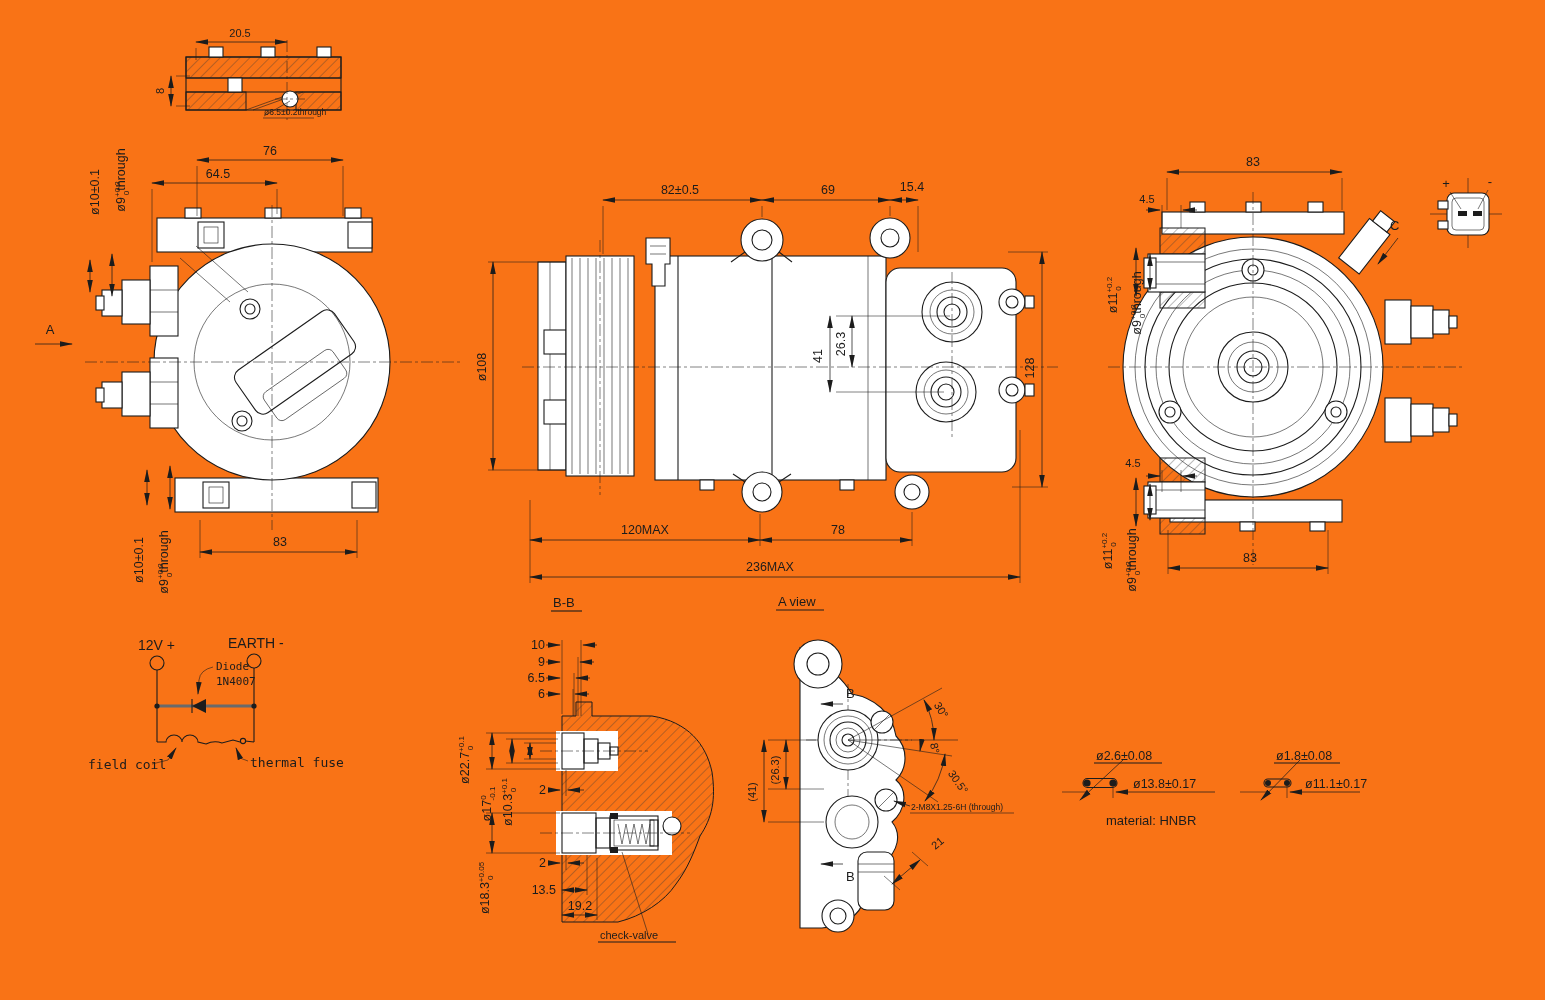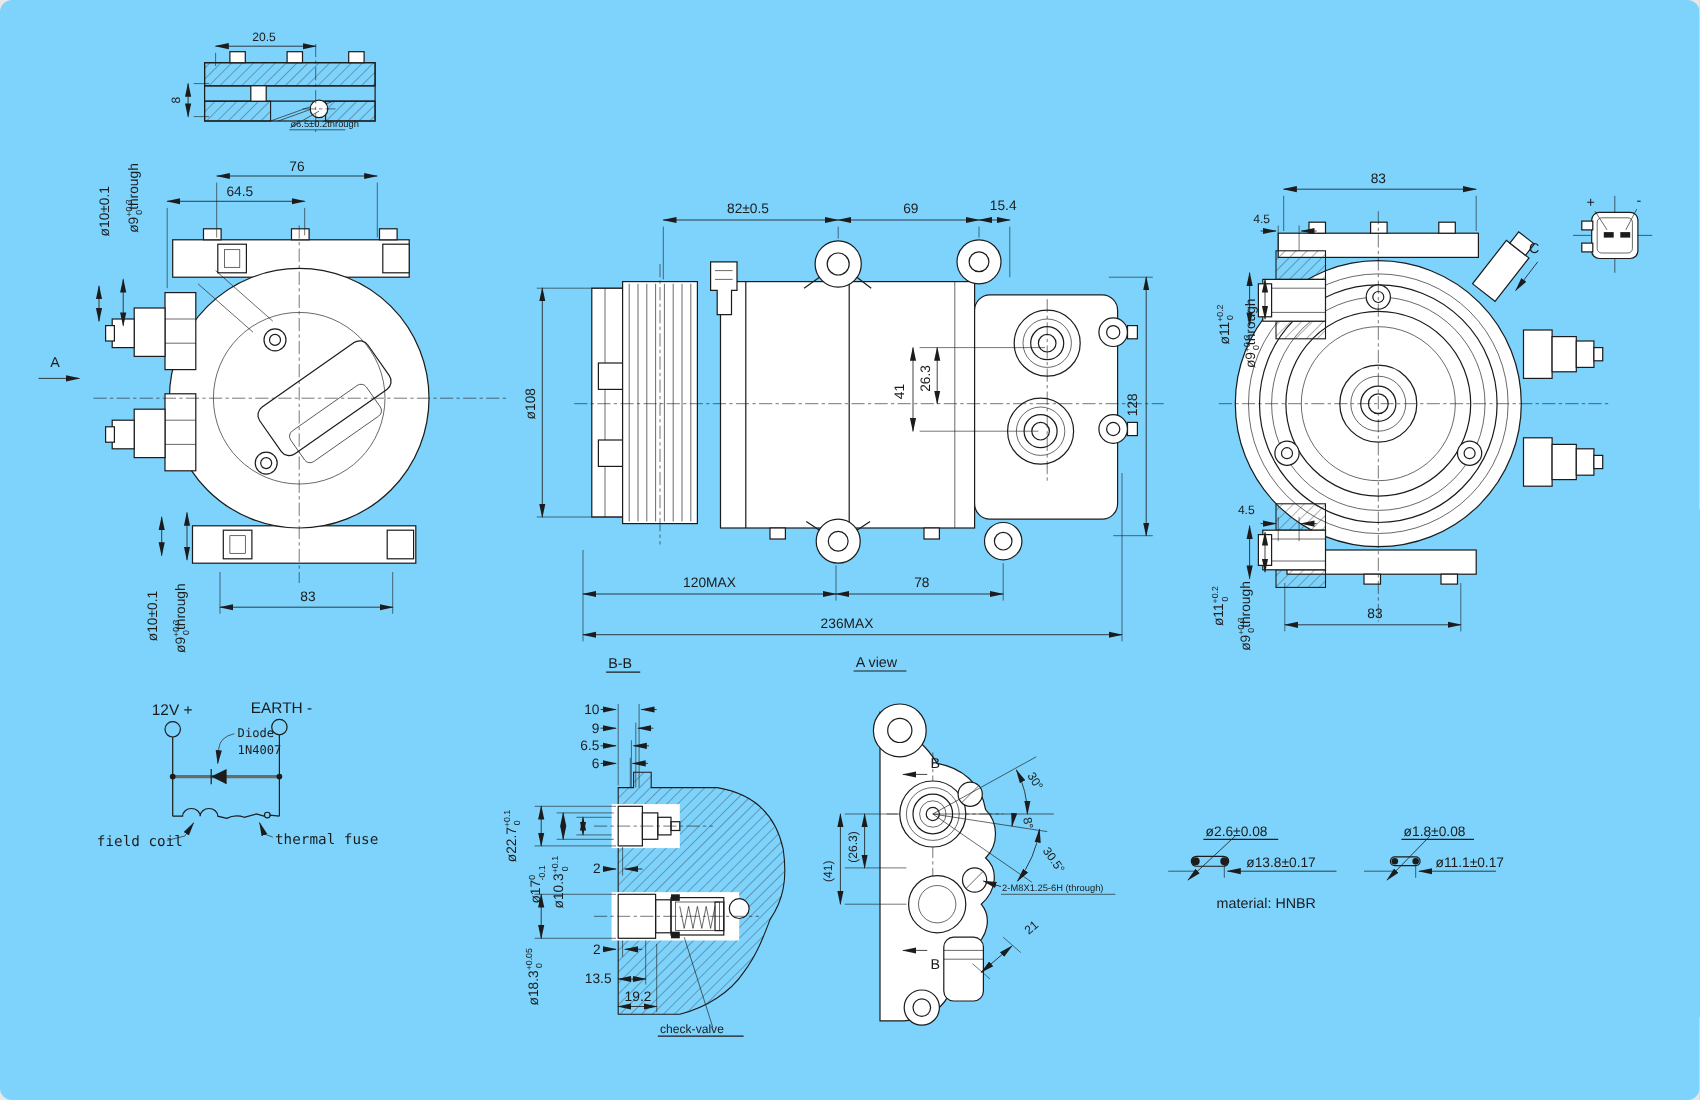--- a/index.html
+++ b/index.html
@@ -1,16 +1,16 @@
 <!DOCTYPE html>
 <html><head>
 <meta charset="utf-8">
 <style>
   html,body{margin:0;padding:0;background:#e8e8e8;}
-  #sheet{width:1545px;height:1000px;background:#7dd3fc;position:relative;overflow:hidden;border-radius:11px;}
+  #sheet{width:1545px;height:1000px;background:#f97316;position:relative;overflow:hidden;}
   svg{font-family:"Liberation Sans",sans-serif;}
   .ln{fill:none;stroke:#1c1c1c;stroke-width:1.1;}
   .lt{fill:none;stroke:#1c1c1c;stroke-width:0.6;}
   .cl{fill:none;stroke:#1c1c1c;stroke-width:0.55;stroke-dasharray:12 3 3 3;}
   .dim{fill:none;stroke:#1c1c1c;stroke-width:0.75;}
   .ext{fill:none;stroke:#1c1c1c;stroke-width:0.55;}
   .wh{fill:#ffffff;stroke:#1c1c1c;stroke-width:1.1;}
   .whn{fill:#ffffff;stroke:none;}
   .hat{fill:url(#h);stroke:#1c1c1c;stroke-width:1;}
   .fil{fill:#1c1c1c;stroke:none;}

